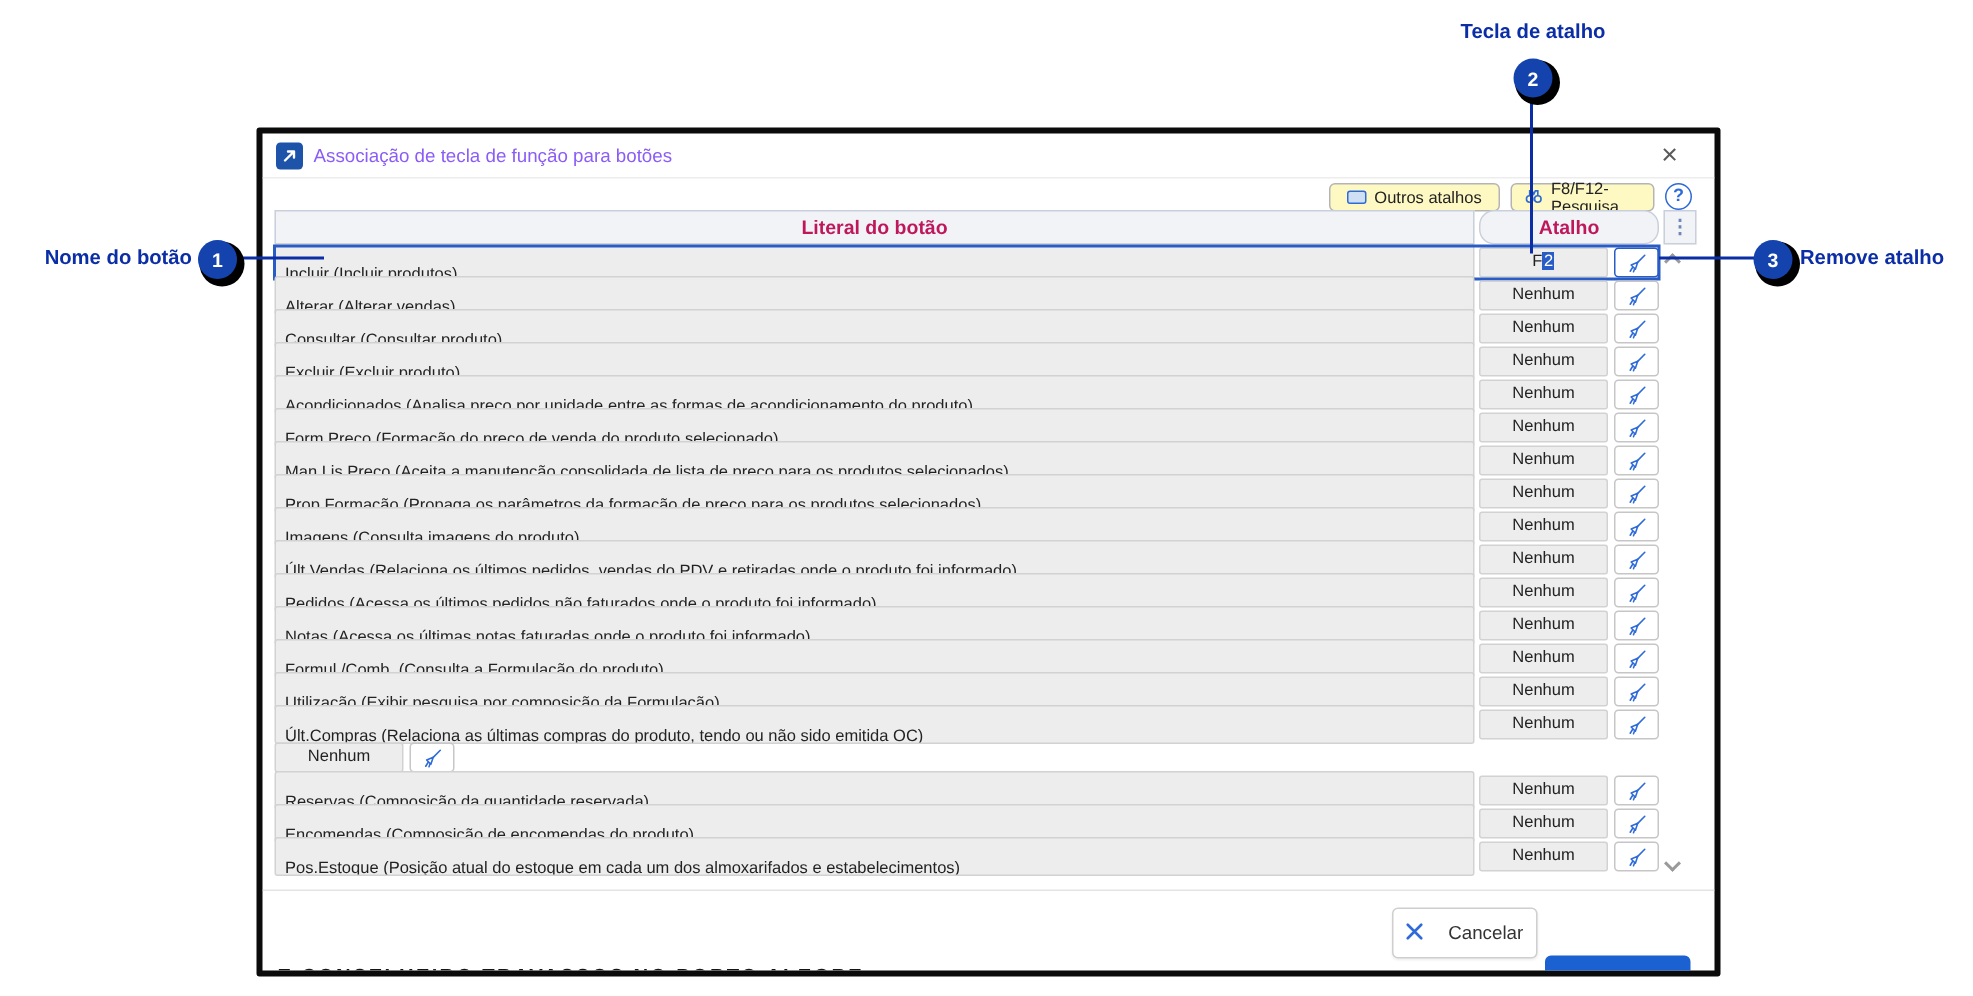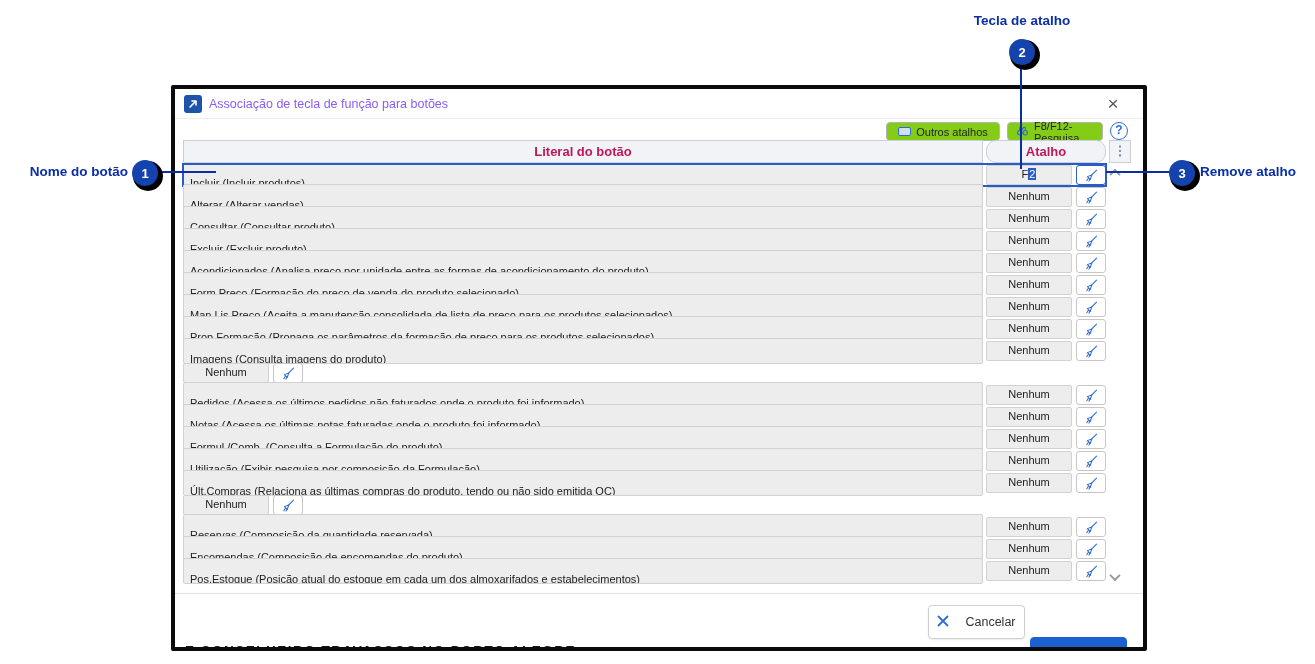--- a/index.html
+++ b/index.html
@@ -26,21 +26,21 @@
     border:4px solid #0b0b0b;border-radius:2px;z-index:1;}
   .dialog-inner{position:relative;width:968px;height:558px;overflow:hidden;}
 
   .title-bar{position:absolute;left:0;top:0;width:100%;height:30px;border-bottom:1px solid #ededed;}
   .title-icon{position:absolute;left:9px;top:6px;width:18px;height:18px;background:#1d53a8;border-radius:3px;
     display:flex;align-items:center;justify-content:center;}
   .title-text{position:absolute;left:34px;top:0;line-height:30px;font-size:12.5px;color:#8b5cf6;}
   .close-x{position:absolute;right:20px;top:4px;width:20px;height:22px;font-size:19px;color:#5a5a5a;
     text-align:center;line-height:22px;cursor:default;}
 
-  .toolbar-btn{position:absolute;top:33px;height:19px;background:#84cc16;border:1px solid #b4b4b4;border-radius:4px;
+  .toolbar-btn{position:absolute;top:33px;height:19px;background:#fef9c3;border:1px solid #b4b4b4;border-radius:4px;
     font-size:11px;color:#222;display:flex;align-items:center;justify-content:center;gap:5px;padding:0 8px;}
   .tb-rect-icon{width:13px;height:9px;border:1.5px solid var(--accent);border-radius:2px;background:#cfe0f5;}
   .help-circle{position:absolute;top:33px;width:18px;height:18px;border:1.6px solid var(--accent);border-radius:50%;
     color:var(--accent);font-size:12px;font-weight:bold;text-align:center;line-height:15px;}
 
   .hdr{position:absolute;top:51px;height:23px;background:#f2f3f6;border:1px solid #c9d0dc;
     font-weight:bold;font-size:13px;color:#be185d;text-align:center;line-height:21px;}
   .hdr-dots{color:#6f87b8;font-weight:bold;font-size:13px;line-height:20px;}
 
   .rows{position:absolute;left:8px;top:75px;width:923px;}
@@ -214,20 +214,21 @@
     <div class="cell-shortcut">Nenhum</div>
     <div class="broom-btn">
       <svg width="15" height="15" viewBox="0 0 24 24" fill="none" stroke="#2f6bd8" stroke-width="1.7" stroke-linecap="round" stroke-linejoin="round">
         <line x1="20" y1="3.5" x2="12.5" y2="11"></line>
         <path d="M12.5 11 L5.5 13.8 L10 18.4 Z"></path>
         <path d="M7 16.5 L4.5 20.5 M9.3 17.6 L8 21"></path>
       </svg>
     </div>
   </div>
           <div class="row">
+    <div class="cell-literal">Últ.Vendas (Relaciona os últimos pedidos, vendas do PDV e retiradas onde o produto foi informado)</div>
     <div class="cell-shortcut">Nenhum</div>
     <div class="broom-btn">
       <svg width="15" height="15" viewBox="0 0 24 24" fill="none" stroke="#2f6bd8" stroke-width="1.7" stroke-linecap="round" stroke-linejoin="round">
         <line x1="20" y1="3.5" x2="12.5" y2="11"></line>
         <path d="M12.5 11 L5.5 13.8 L10 18.4 Z"></path>
         <path d="M7 16.5 L4.5 20.5 M9.3 17.6 L8 21"></path>
       </svg>
     </div>
   </div>
           <div class="row">

